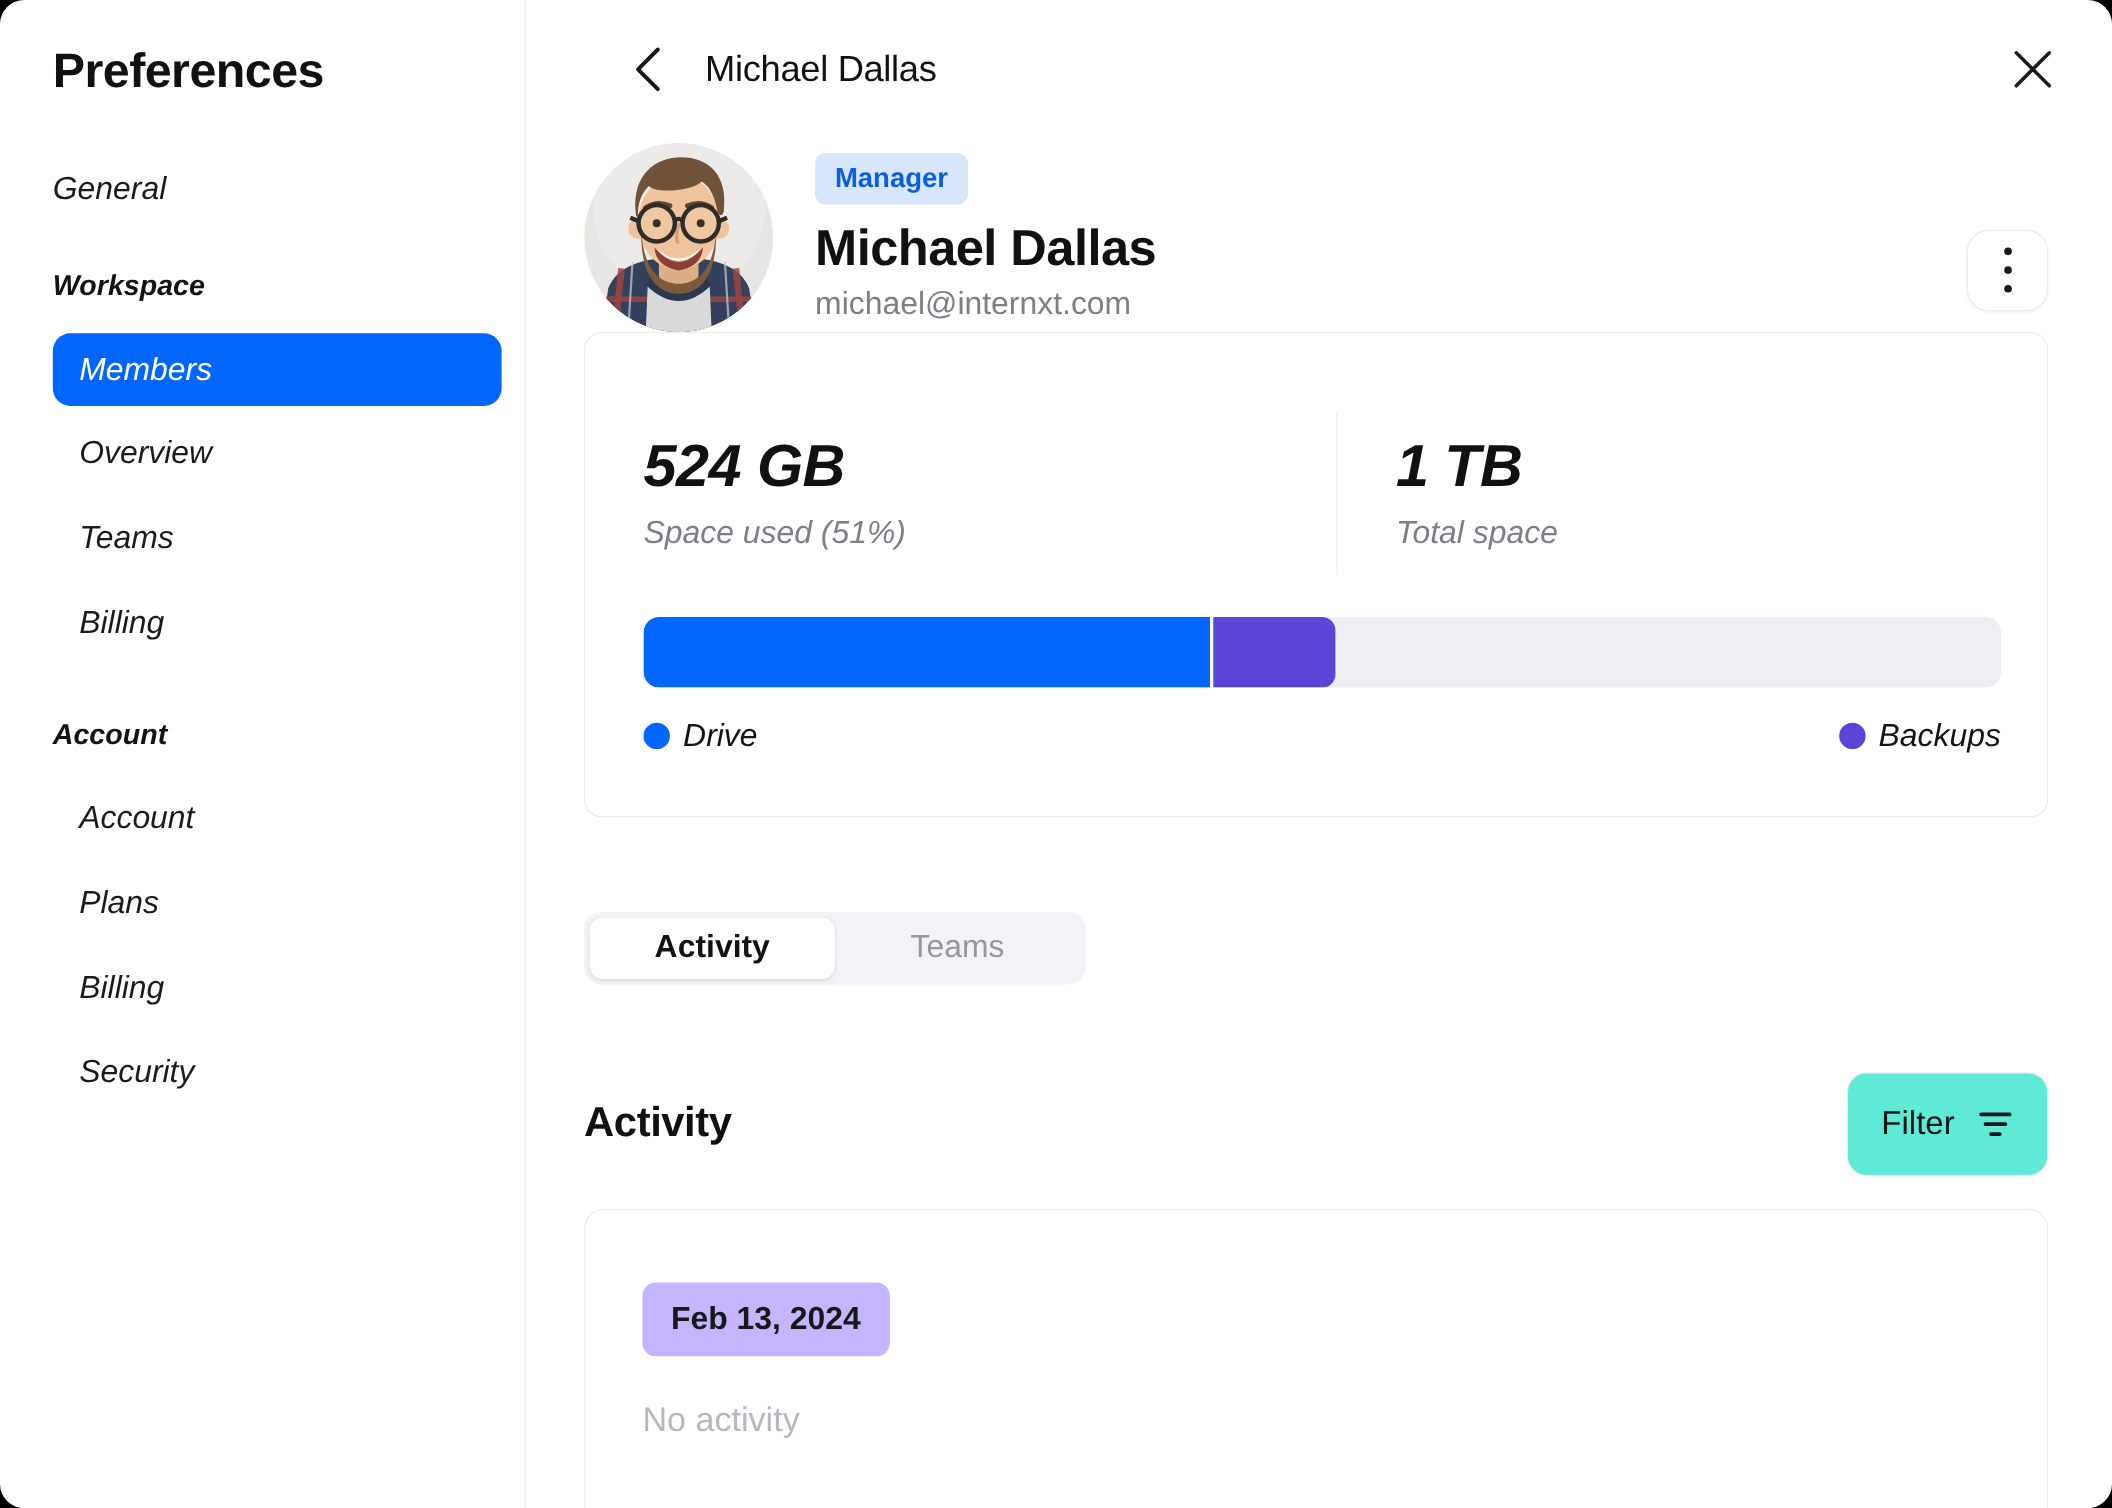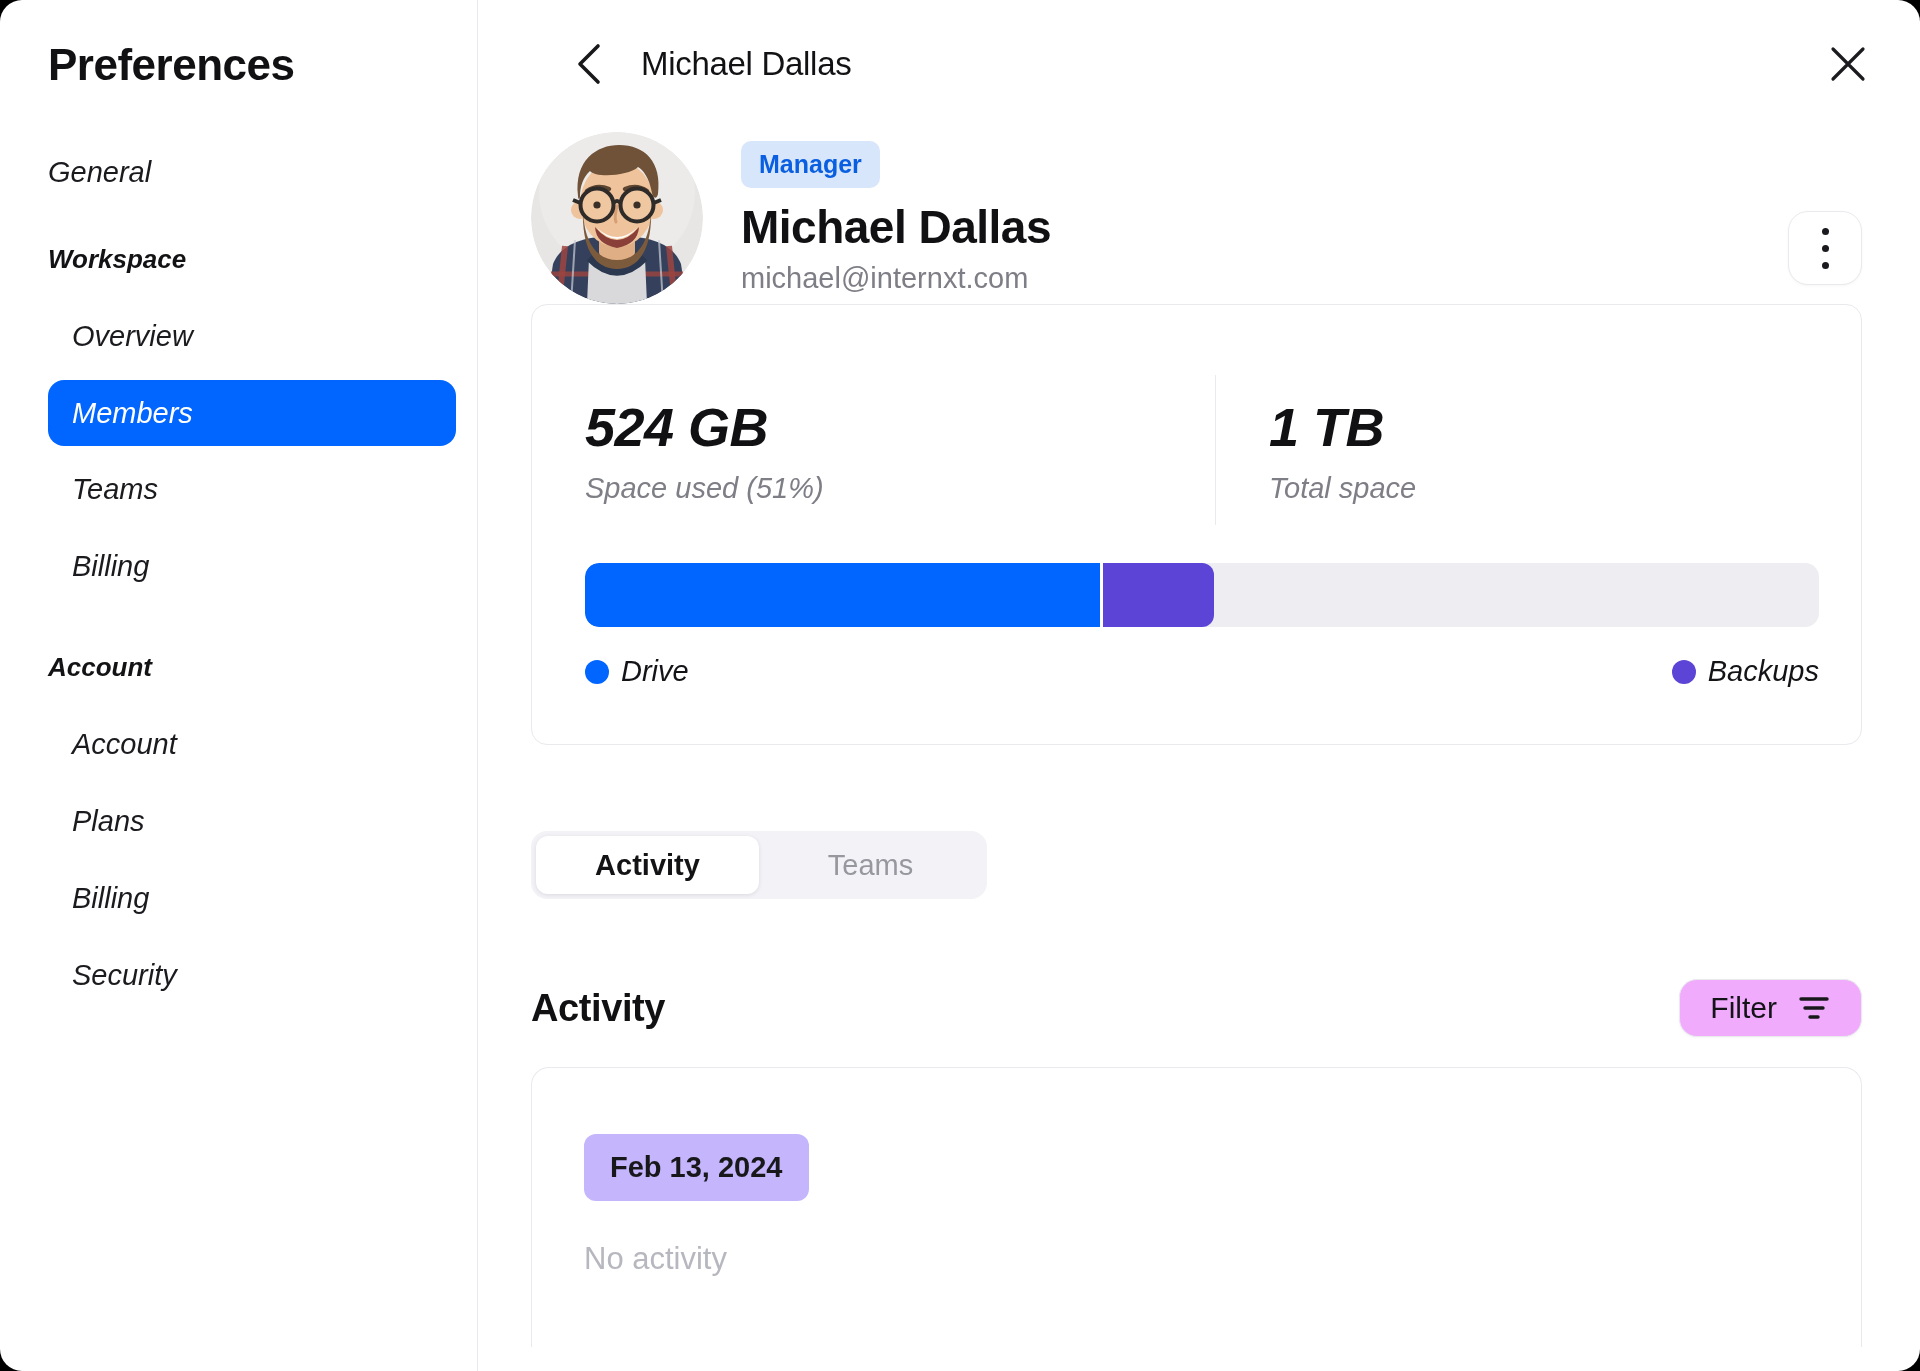--- a/index.html
+++ b/index.html
@@ -53,42 +53,42 @@
   .legend-dot { width:24px; height:24px; border-radius:50%; }
 
   
   .tabs { margin-top:86px; width:456px; height:68px; background:#F3F3F7; border-radius:16px; padding:5px; display:flex; }
   .tab { flex:1; display:flex; align-items:center; justify-content:center; font-size:29px; color:#97979F; border-radius:12px; cursor:pointer; }
   .tab.active { background:#fff; color:#131316; font-weight:700; box-shadow:0 1px 4px rgba(0,0,0,.10); }
 
   
   .activity-row { margin-top:80px; display:flex; align-items:center; }
   .activity-heading { font-size:38px; font-weight:700; letter-spacing:-0.4px; color:#111114; }
-  .filter-btn { margin-left:auto; height:58px; padding:0 30px; display:flex; align-items:center; gap:20px; background:#f0abfc;
+  .filter-btn { margin-left:auto; height:94px; padding:0 30px; display:flex; align-items:center; gap:20px; background:#5eead4;
                 border:1px solid var(--border); border-radius:18px; font-size:30px; color:#141418; cursor:pointer; box-shadow:0 1px 3px rgba(0,0,0,.04); }
 
   
   .activity-card { margin-top:30px; border:1px solid var(--border); border-radius:18px 18px 0 0; border-bottom:none; padding:66px 0 0 52px; height:280px; }
   .date-chip { display:inline-block; background:#c4b5fd; border-radius:12px; padding:17px 26px; font-size:29px; font-weight:700; color:#18181b; }
   .empty-text { margin-top:40px; font-size:31px; color:var(--text_tertiary); }
 
   svg { display:block; }
 </style>
 </head>
 <body>
 
 <div class="window">
 
   <aside class="sidebar">
     <div class="sb-title">Preferences</div>
     <ul class="nav">
       <li>General</li>
       <li class="section gap-sm">Workspace</li>
+      <li class="sub active">Members</li>
       <li class="sub">Overview</li>
-      <li class="sub active">Members</li>
       <li class="sub">Teams</li>
       <li class="sub">Billing</li>
       <li class="section gap-lg">Account</li>
       <li class="sub">Account</li>
       <li class="sub">Plans</li>
       <li class="sub">Billing</li>
       <li class="sub">Security</li>
     </ul>
   </aside>
 

